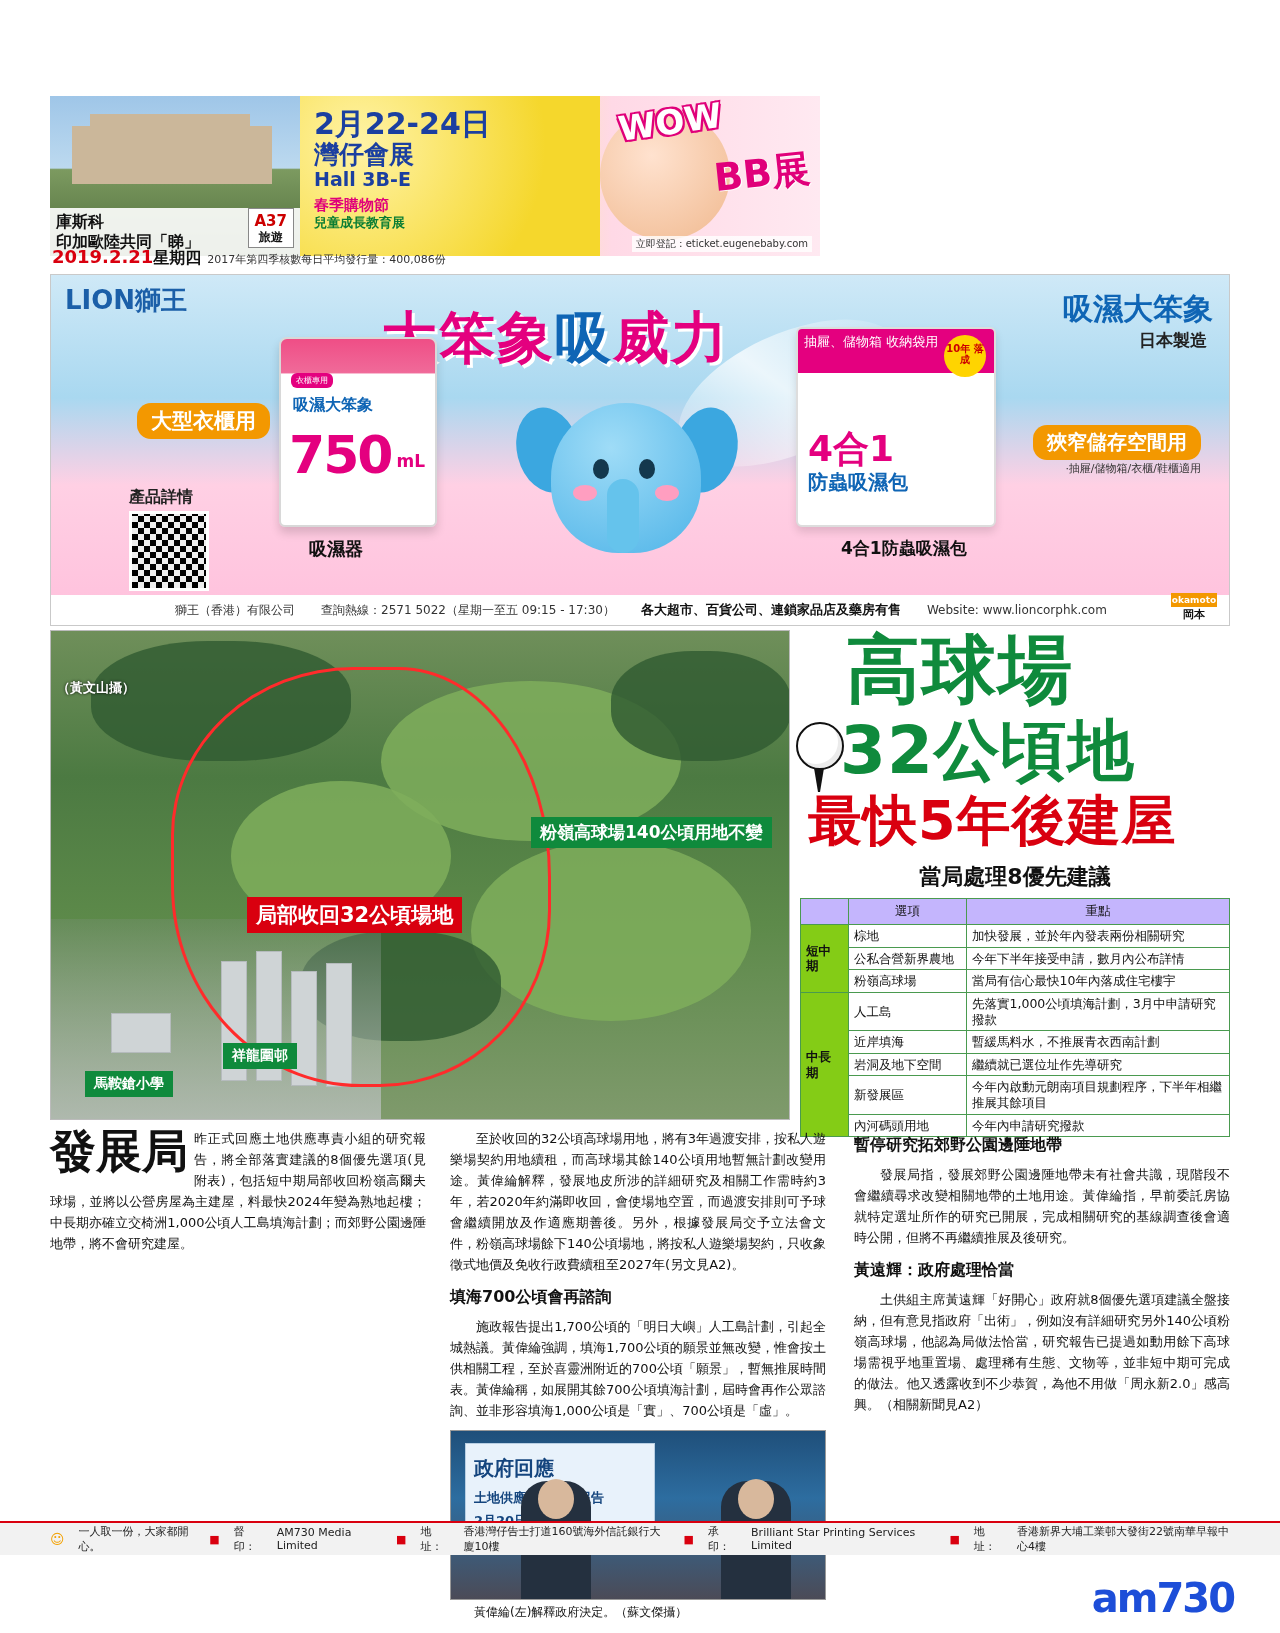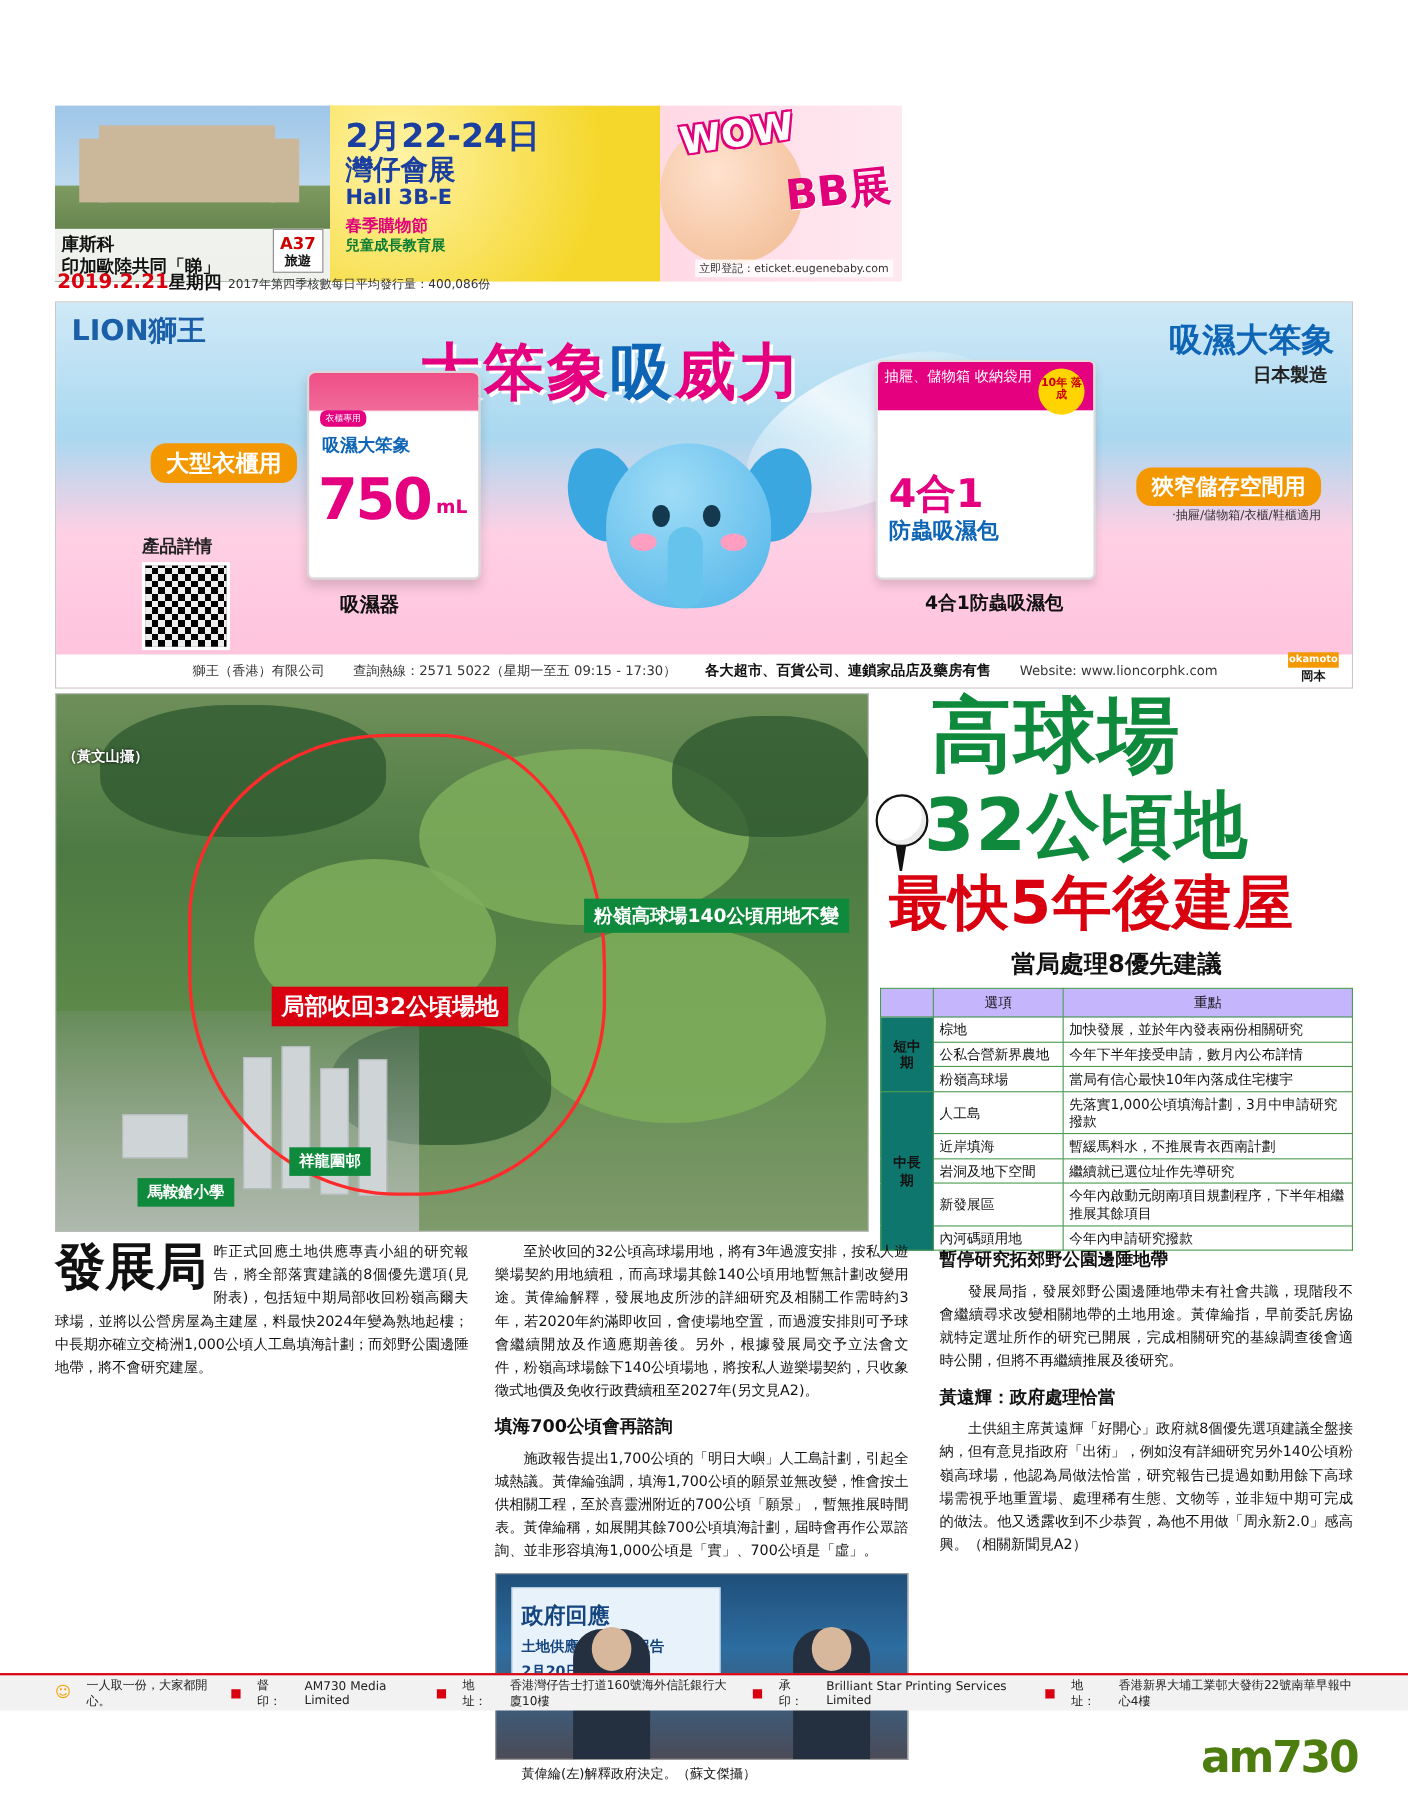--- a/index.html
+++ b/index.html
@@ -147,36 +147,36 @@
   .hero-outline {
     position:absolute; left:120px; top:36px; width:380px; height:420px;
     border:3px solid #ff2b2b; border-radius:48% 40% 45% 50% / 40% 50% 42% 48%;
   }
   .photo-credit {
     position:absolute; left:6px; top:4px; font-size:13px; color:#fff; text-shadow:0 0 3px #000; font-weight:bold;margin-top:44px;
   }
   .lbl { position:absolute; color:#fff; font-weight:bold; font-size:17px; padding:4px 9px; white-space:nowrap;}
   .lbl.green { background:#0f8a3c; }
   .lbl.red { background:#d9000f; font-size:21px; }
-  .lbl.green-s { background:#0f8a3c; font-size:14px;margin-left:40px; }
+  .lbl.green-s { background:#0f8a3c; font-size:14px; }
 
   
   .headbox { position:absolute; left:800px; top:630px; width:430px; height:490px; }
   .hl1 { position:absolute; left:46px; top:2px; font-size:74px; font-weight:bold; color:#0f8a3c; letter-spacing:2px; line-height:1;}
   .hl2 { position:absolute; left:40px; top:88px; font-size:66px; font-weight:bold; color:#0f8a3c; letter-spacing:1px; line-height:1;}
   .hl3 { position:absolute; left:8px; top:164px; font-size:54px; font-weight:bold; color:#d9000f; letter-spacing:1px; line-height:1;}
   .golfball { position:absolute; left:-4px; top:92px; width:62px; height:62px; }
   .golfball .ball { width:48px; height:48px; border-radius:50%; background:#fff; border:2px solid #111;
     box-shadow:inset -4px -4px 0 rgba(0,0,0,.08); }
   .golfball .tee { position:absolute; left:18px; top:46px; width:10px; height:24px; background:#111; clip-path:polygon(0 0,100% 0,60% 100%,40% 100%); }
   .subhl { position:absolute; left:0; top:232px; width:430px; text-align:center; font-size:22px; font-weight:bold; color:#111; }
   table.rec { position:absolute; left:0; top:268px; width:430px; border-collapse:collapse; font-size:12.5px; }
   table.rec th { background:#c4b5fd; border:1px solid #4a9a4f; padding:4px 20px; font-weight:normal; }
   table.rec td { border:1px solid #4a9a4f; padding:3px 5px; vertical-align:middle; line-height:1.25;}
-  td.phase { width:48px; text-align:center; font-weight:bold; background:#0f766e; }
+  td.phase { width:48px; font-weight:bold; background:#84cc16; }
   td.opt { width:118px; }
 
   
   .article { position:absolute; left:50px; top:1128px; width:1180px; height:380px; }
   .col { position:absolute; top:0; width:376px; font-size:13px; line-height:1.62; text-align:justify; color:#111; }
   .col.c1 { left:0; } .col.c2 { left:400px; } .col.c3 { left:804px; }
   .lead-cap { float:left; font-size:46px; font-weight:bold; line-height:.95; margin:2px 6px 0 0; color:#111; }
   .col p { margin:0 0 9px 0; text-indent:2em; }
   .col p.noind { text-indent:0; }
   .subhead { font-size:16px; font-weight:bold; margin:4px 0 6px; text-indent:0; }
@@ -191,21 +191,21 @@
   .photo-caption { font-size:12px; line-height:1.45; text-indent:0; }
 
   
   .footer {
     position:absolute; left:0; bottom:78px; width:1280px; height:34px;
     background:#f2f2f2; border-top:2px solid #d9000f; display:flex; align-items:center;
     font-size:11px; color:#222; padding:0 50px; gap:14px;
   }
   .footer .sq { color:#d9000f; }
   .footer .smile { color:#f3a100; font-size:14px; }
-  .wm { position:absolute; right:46px; bottom:12px; font-size:40px; font-weight:bold; color:#4d7c0f; letter-spacing:-2px;margin-left:28px;}
+  .wm { position:absolute; right:46px; bottom:12px; font-size:40px; font-weight:bold; color:#1d4ed8; letter-spacing:-2px;margin-left:28px;}
 </style>
 </head>
 <body>
 
 <div class="page">
 
   <div class="masthead">
 
     <div class="photo-box">
       <div class="photo-bld" style="left:40px;top:18px;width:160px;height:70px;"></div>

